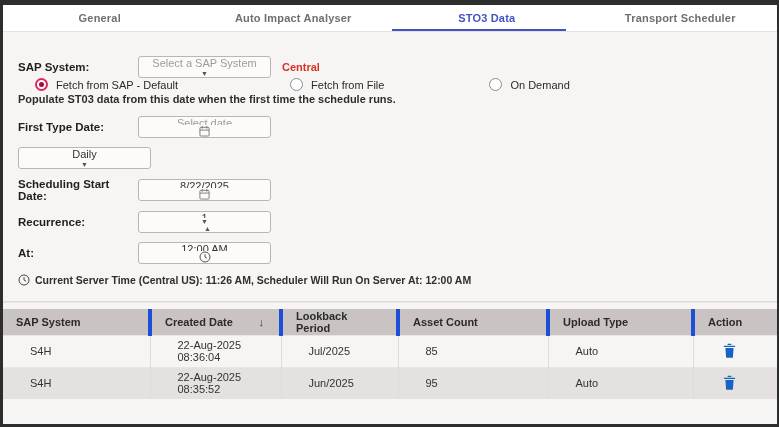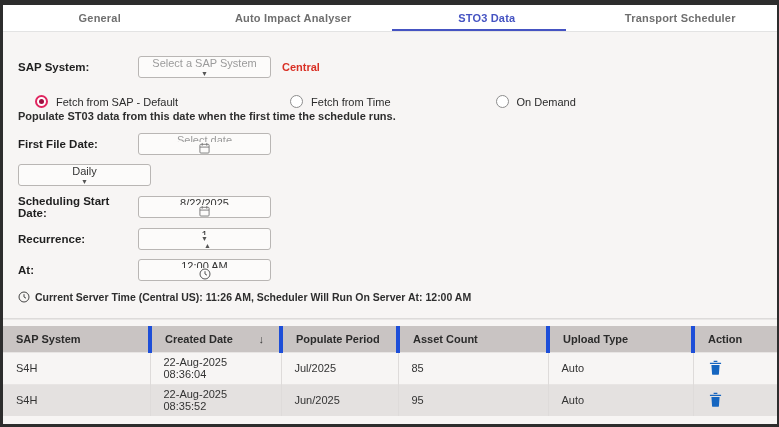--- a/index.html
+++ b/index.html
@@ -39,21 +39,21 @@
     display: flex; align-items: center; padding: 0 7px;
     font-size: 11px; color: #333; cursor: pointer; flex-direction: column;
   }
   .field .grow { flex: 1; overflow: hidden; white-space: nowrap; }
   .placeholder { color: #9b9b9b; }
   .caret { font-size: 7px; color: #555; line-height: 1; }
   .caret + .caret { margin-left: 6px; }
   .required { color: #d93025; font-size: 11px; font-weight: 700; margin-left: 11px; }
 
   .row-sap { margin-top: 24px; }
-  .row-radios { margin-top: 17px; display: flex; align-items: center; padding-left: 17px; }
+  .row-radios { display: flex; align-items: center; padding-left: 17px; }
   .radio-item { display: flex; align-items: center; cursor: pointer; }
   .radio {
     width: 13px; height: 13px; border-radius: 50%; background: #fff;
     border: 1px solid #8d8d8d; display: inline-flex; align-items: center; justify-content: center;
     flex: none; margin-right: 8px;
   }
   .radio.selected { border: 2px solid #e0255f; }
   .radio.selected::after { content: ""; width: 5px; height: 5px; border-radius: 50%; background: #9c1040; }
   .radio-label { font-size: 11px; color: #2a2a2a; }
   .radio-gap1 { width: 112px; }
@@ -77,21 +77,21 @@
   .divider { margin-top: 15px; height: 2px; background: #e9e7e6; border-top: 1px solid #dddbda; }
 
   
   table.data { width: 779px; margin-top: 6px; border-collapse: collapse; table-layout: fixed; font-size: 11px; }
   table.data th {
     background: #c9c4c3; color: #2b2b2b; font-weight: 700; text-align: left;
     height: 26px; padding: 0 13px; border-left: 4px solid #1d4ed8; cursor: pointer;
   }
   table.data th:first-child { border-left: none; }
   table.data td {
-    height: 32px; padding: 0 13px; color: #333;
+    height: 32px; padding: 0 27px; color: #333;
     border-left: 1px solid #dedbda; border-top: 1px solid #e8e5e4;
   }
   table.data td:first-child { border-left: none; }
   tr.alt td { background: #e4e1e0; }
   .th-flex { display: flex; align-items: center; justify-content: space-between; }
   .sort-icon { font-size: 11px; color: #3a3a3a; font-weight: 400; margin-right: 2px; }
   .trash-btn { background: none; border: none; cursor: pointer; padding: 0; margin-left: 2px; display: inline-flex; }
 </style>
 </head>
 <body>
@@ -117,33 +117,33 @@
     </div>
 
     <div class="row-radios">
       <div class="radio-item">
         <span class="radio selected"></span>
         <span class="radio-label">Fetch from SAP - Default</span>
       </div>
       <span class="radio-gap1"></span>
       <div class="radio-item">
         <span class="radio"></span>
-        <span class="radio-label">Fetch from Time</span>
+        <span class="radio-label">Fetch from File</span>
       </div>
       <span class="radio-gap2"></span>
       <div class="radio-item">
         <span class="radio"></span>
         <span class="radio-label">On Demand</span>
       </div>
     </div>
 
     <div class="populate-note">Populate ST03 data from this date when the first time the schedule runs.</div>
 
     <div class="form-row row-f first">
-      <span class="form-label">First File Date:</span>
+      <span class="form-label">First Type Date:</span>
       <div class="field">
         <span class="grow placeholder">Select date</span>
         <span style="display:inline-flex">
           <svg width="11" height="12" viewBox="0 0 12 13">
               <g fill="none" stroke="#777" stroke-width="1">
                 <rect x="1" y="2.5" width="10" height="9.5" rx="1"></rect>
                 <path d="M1 5.5h10M3.5 1v3M8.5 1v3"></path>
               </g>
             </svg>
         </span>
@@ -220,21 +220,21 @@
     </colgroup>
     <thead>
       <tr>
         <th>SAP System</th>
         <th>
           <span class="th-flex">
             <span>Created Date</span>
             <span class="sort-icon">↓</span>
           </span>
         </th>
-        <th>Populate Period</th>
+        <th>Lookback Period</th>
         <th>Asset Count</th>
         <th>Upload Type</th>
         <th>Action</th>
       </tr>
     </thead>
     <tbody>
       <tr>
         <td>S4H</td>
         <td>22-Aug-2025 08:36:04</td>
         <td>Jul/2025</td>

